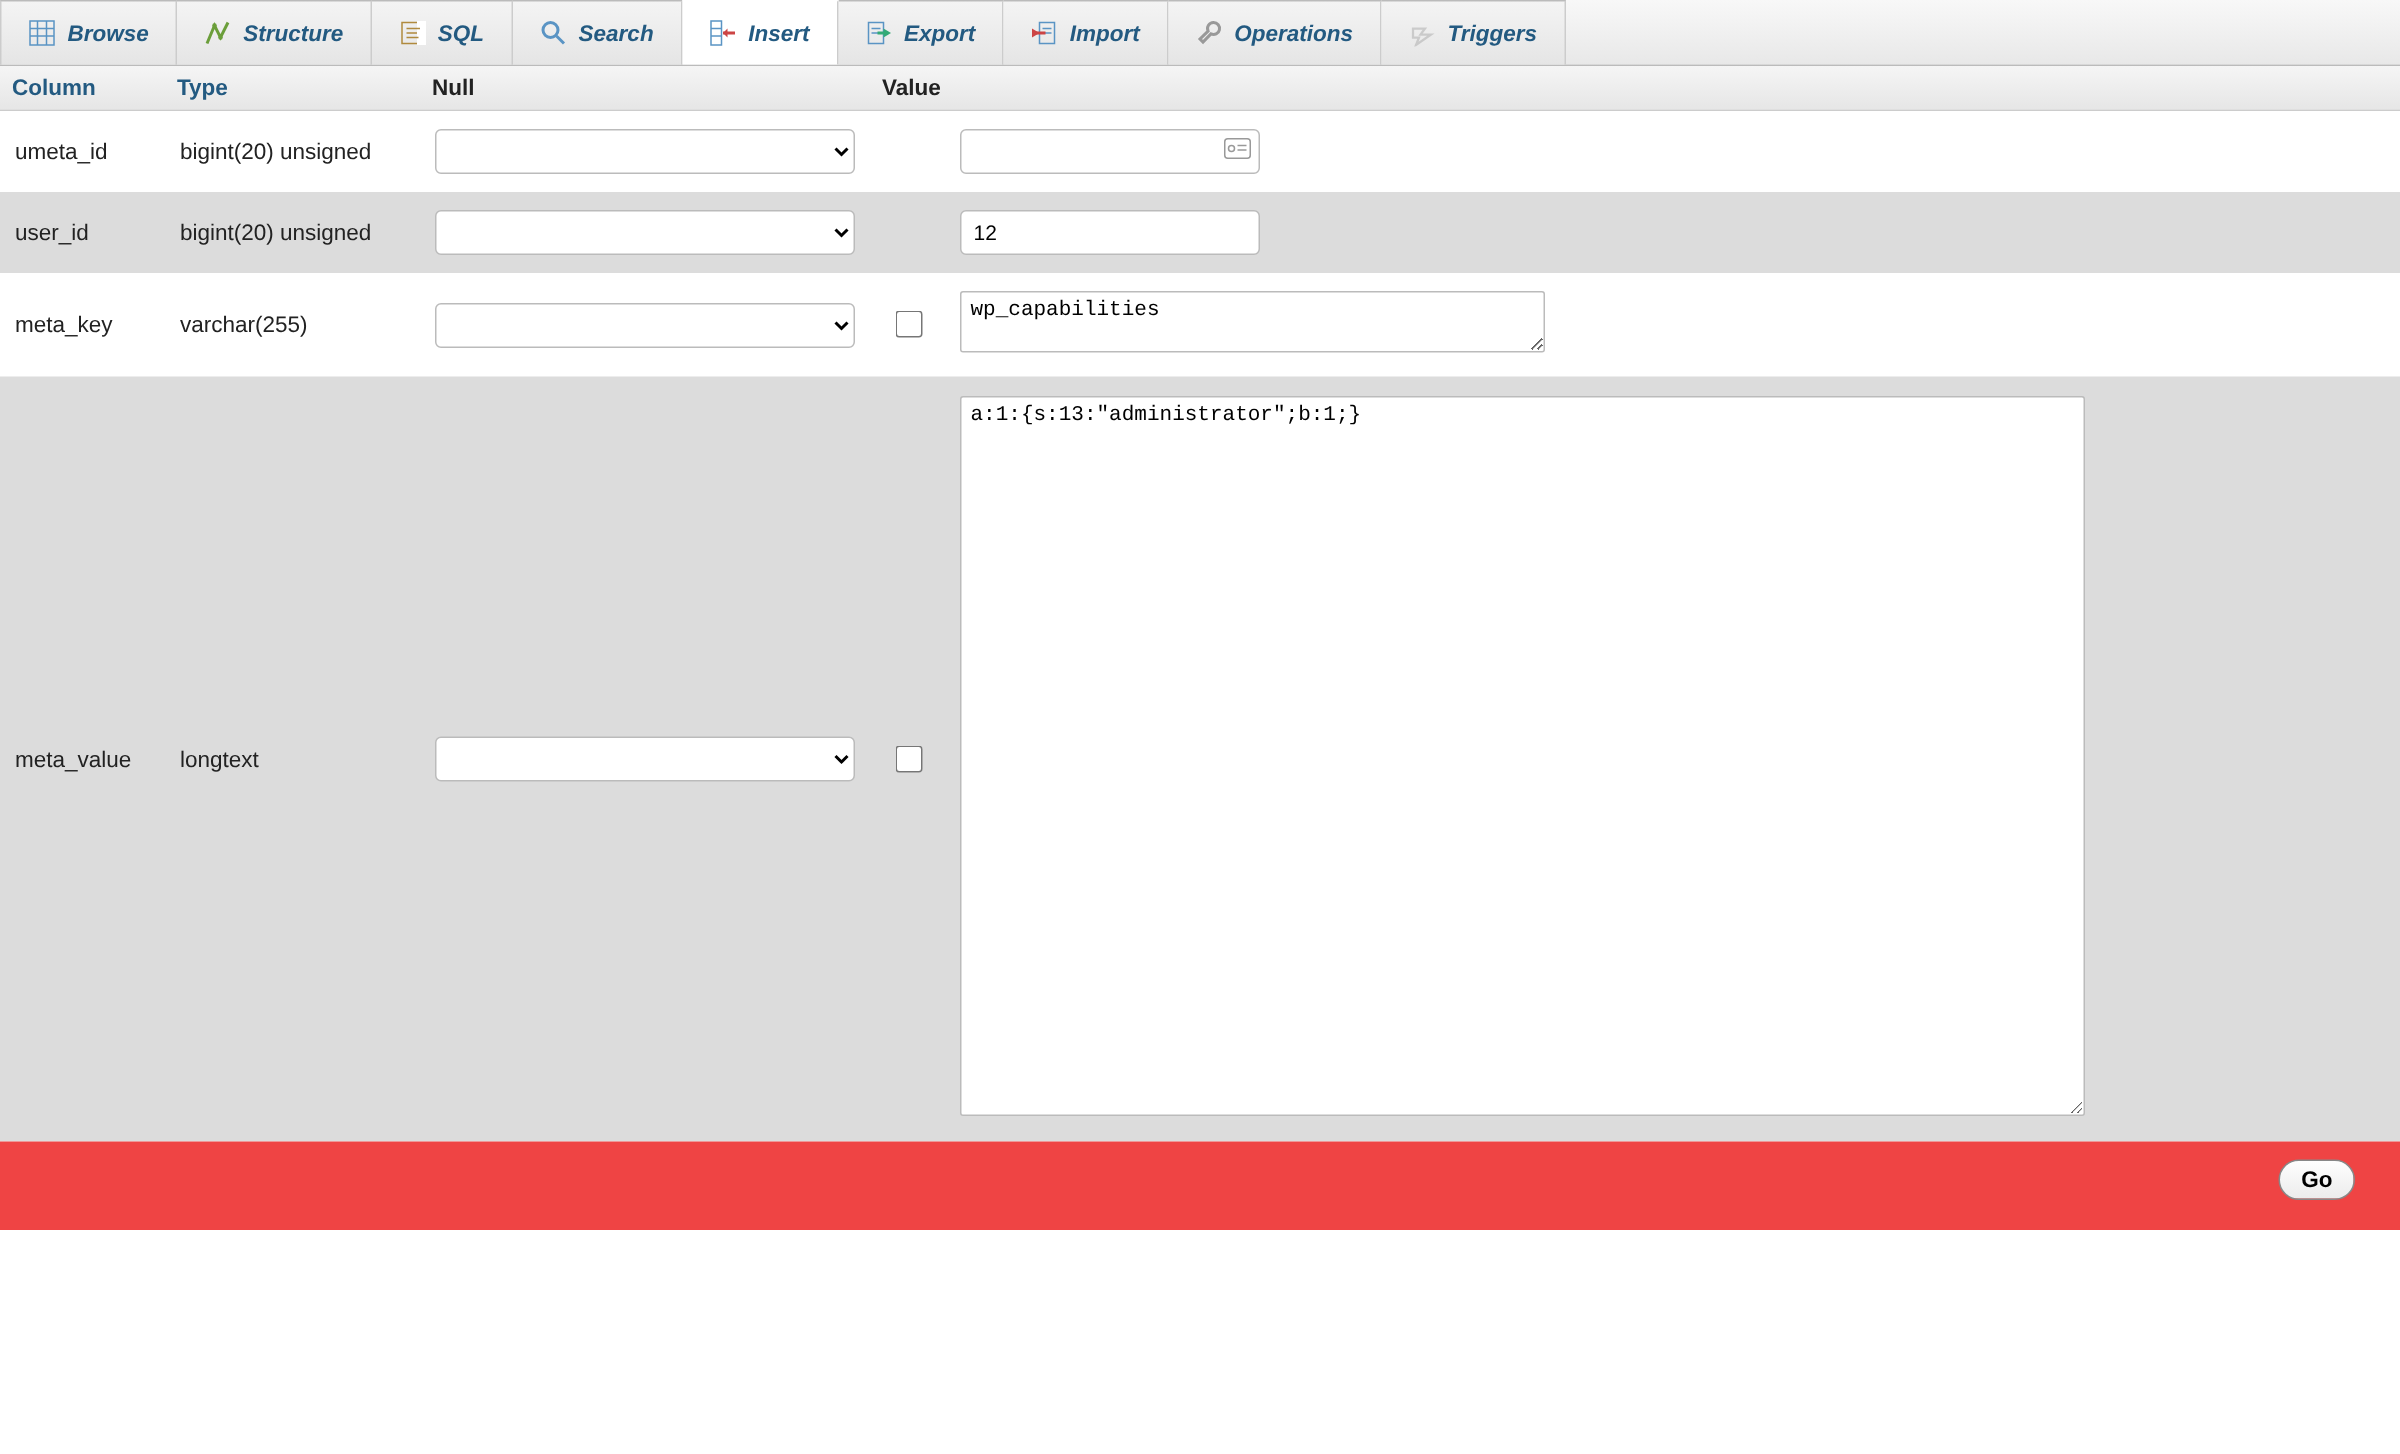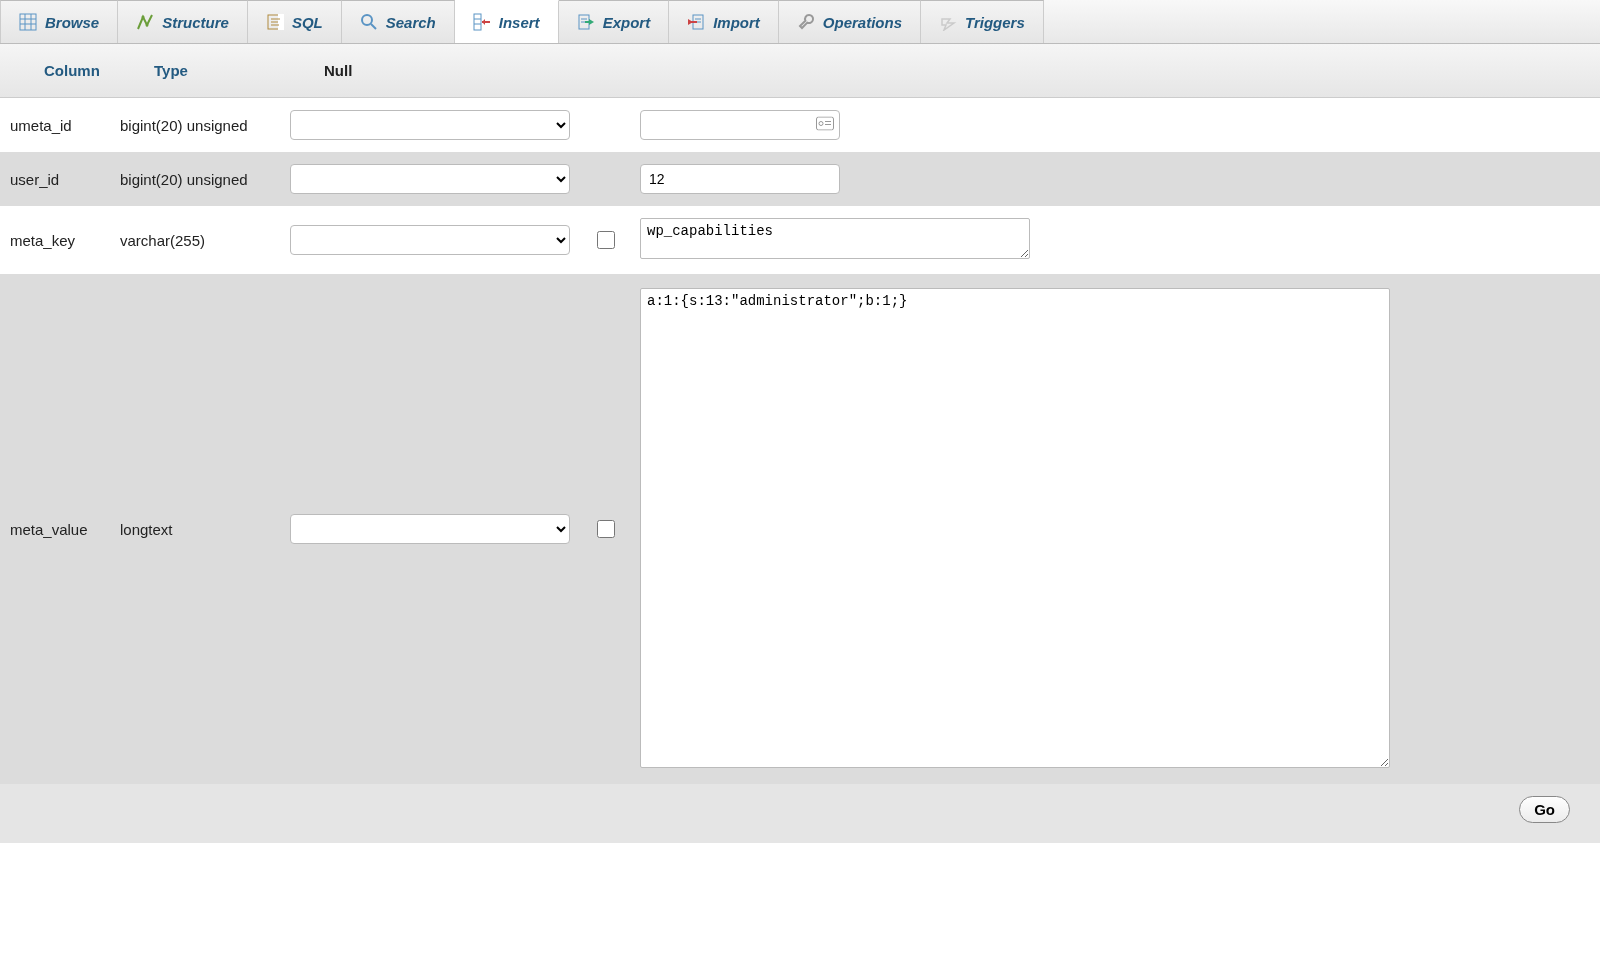--- a/index.html
+++ b/index.html
@@ -45,21 +45,21 @@
   .tab .disabled-look { opacity:.5; }
 
   
   .header-row {
     display:grid;
     grid-template-columns: 110px 170px 300px 50px auto;
     background: linear-gradient(#f5f5f5, #e6e6e6);
     border-bottom: 1px solid #ccc;
     font-weight:700;
   }
-  .header-row > div { padding: 18px 8px; margin-left: 36px; }
+  .header-row > div { padding: 6px 8px; }
   .header-row .hc-col,
   .header-row .hc-type,
   .header-row .hc-func { color:#235a81; }
   .header-row .hc-null,
   .header-row .hc-value { color:#222; }
 
   
   .data-row {
     display:grid;
     grid-template-columns: 110px 170px 300px 50px auto;
@@ -113,21 +113,21 @@
   .data-row.bigrow { align-items:center; }
   .data-row.bigrow > div { padding-top:12px; padding-bottom:12px; }
   .data-row.bigrow { min-height: 510px; }
 
   
   .footer {
     display:flex;
     justify-content:flex-end;
     align-items:center;
     padding: 12px 30px 20px;
-    background:#e5e5e5;
+    background:#ef4444;
   }
   .footer button {
     font-size:15px;
     font-weight:600;
     padding: 4px 14px;
     border-radius: 14px;
     border:1px solid #888;
     background: linear-gradient(#fefefe,#ececec);
     cursor:pointer;
   }
@@ -230,20 +230,21 @@
         </svg>
     </span>
     <span>Triggers</span>
   </div>
 </div>
 
 <div class="header-row">
   <div class="hc-col">Column</div>
   <div class="hc-type">Type</div>
   <div class="hc-null">Null</div>
+  <div class="hc-value">Value</div>
 </div>
 
 <div class="data-row odd">
   <div class="col-name">umeta_id</div>
   <div class="col-type">bigint(20) unsigned</div>
   <div class="col-func">
     <select value=""><option></option></select>
   </div>
   <div class="col-null"></div>
   <div class="col-value">

